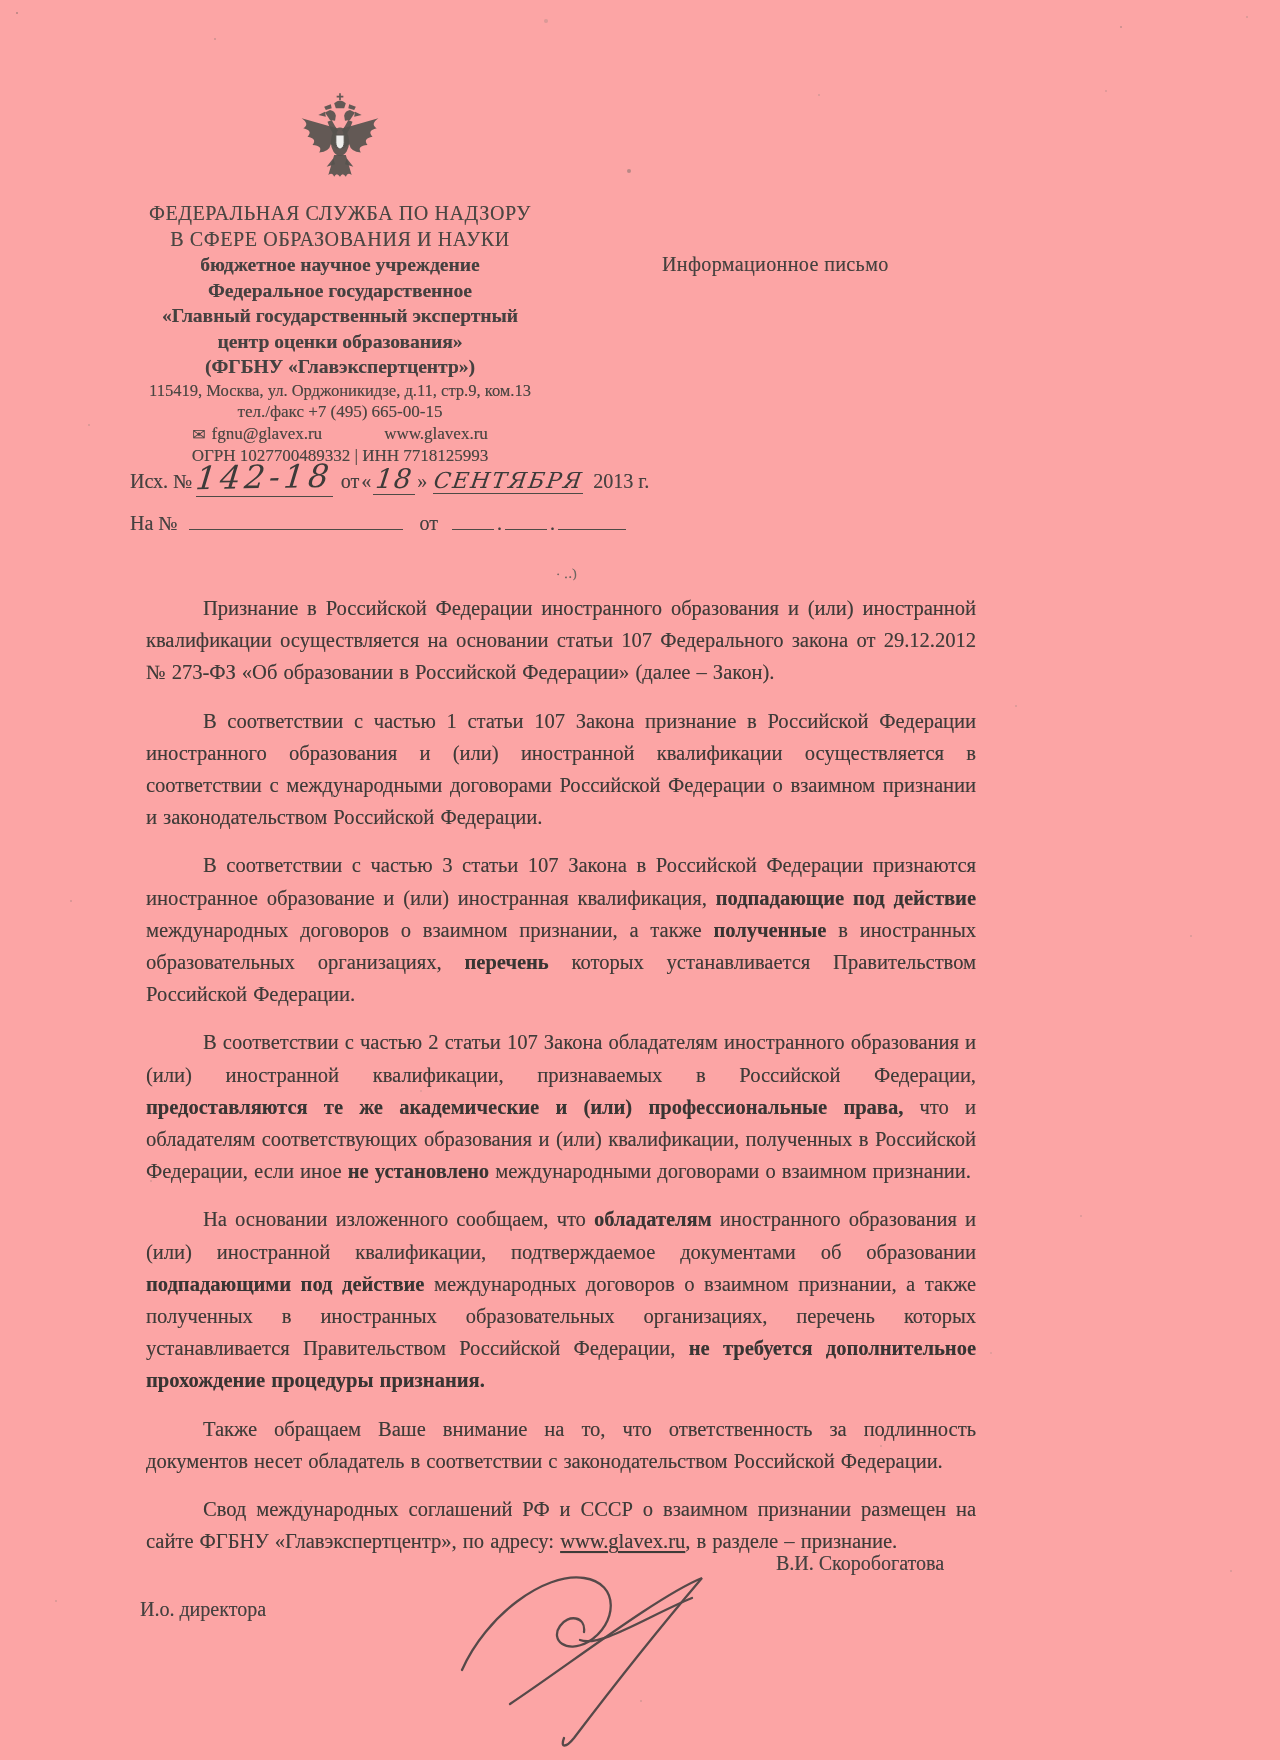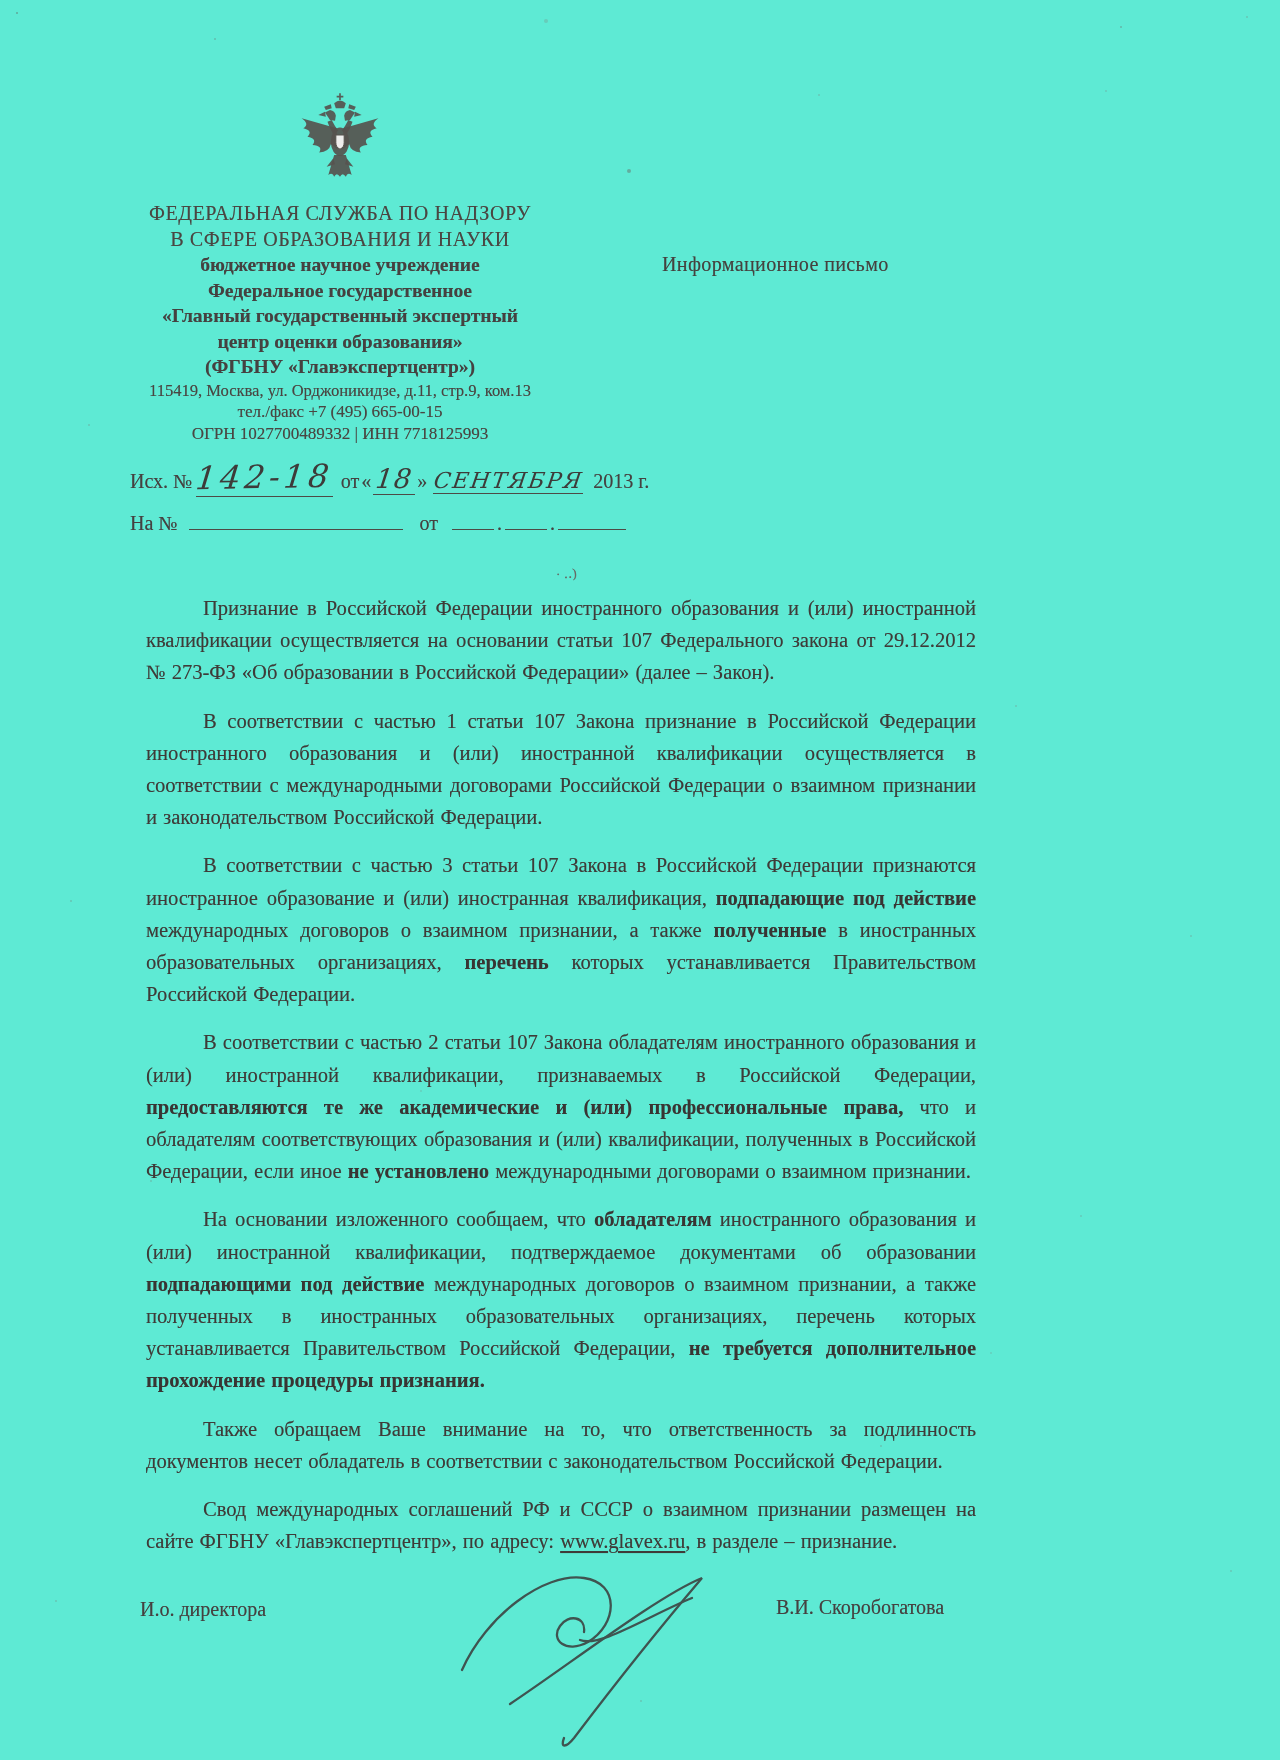--- a/index.html
+++ b/index.html
@@ -6,21 +6,21 @@
   body{
     width:1280px;height:1760px;
     background:#f6f6f4;
     font-family:"Liberation Serif","DejaVu Serif",serif;
     color:#403d3a;
     position:relative;
     overflow:hidden;
   }
   .page{
     position:absolute;inset:0;
-    background:#5eead4;
+    background:#fca5a5;
     text-shadow:0.2px 0.2px 0.5px rgba(70,66,62,.45);
     text-decoration:underline;
   }
   
   .letterhead{
     position:absolute;left:95px;top:88px;width:490px;
     text-align:center;line-height:26px;
   }
   .coat{height:108px;margin-bottom:4px;}
   .lh-agency{font-size:20px;letter-spacing:.6px;color:#4a4642;}
@@ -60,21 +60,21 @@
     color:#3e3b38;word-spacing:1px;
   }
   .body-text p{margin:16px;text-indent:57px;}
   .body-text .b{font-weight:bold;color:#383533;}
   .body-text .u{text-decoration:underline;text-underline-offset:3px;}
   .artifact{position:absolute;left:556px;top:566px;font-size:13px;color:#6b6762;
     transform:rotate(-4deg);}
   .artifact::after{content:"· ‥)";}
   
   .closing-position{position:absolute;left:140px;top:1598px;font-size:20px;color:#454140;}
-  .closing-name{position:absolute;left:776px;top:1596px;font-size:20px;color:#454140;}
+  .closing-name{position:absolute;left:776px;top:1552px;font-size:20px;color:#454140;}
   .signature{position:absolute;left:452px;top:1552px;}
   
   .noise{position:absolute;left:0;top:0;width:2px;height:2px;border-radius:50%;
     background:transparent;
     box-shadow:
       16px 12px 0 0 rgba(95,90,85,.45),
       214px 38px 0 0 rgba(110,105,100,.35),
       545px 20px 0 1px rgba(130,125,120,.28),
       1120px 26px 0 0 rgba(110,105,100,.4),
       1246px 16px 0 0 rgba(120,115,110,.3),
@@ -125,20 +125,23 @@
     </div>
     <div class="lh-agency">ФЕДЕРАЛЬНАЯ СЛУЖБА ПО НАДЗОРУ</div>
     <div class="lh-agency">В СФЕРЕ ОБРАЗОВАНИЯ И НАУКИ</div>
     <div class="lh-org">бюджетное научное учреждение</div>
     <div class="lh-org">Федеральное государственное</div>
     <div class="lh-org">«Главный государственный экспертный</div>
     <div class="lh-org">центр оценки образования»</div>
     <div class="lh-org">(ФГБНУ «Главэкспертцентр»)</div>
     <div class="lh-small">115419, Москва, ул. Орджоникидзе, д.11, стр.9, ком.13</div>
     <div class="lh-contact">тел./факс +7 (495) 665-00-15</div>
+    <div class="lh-contact">
+      <span class="env">✉</span><span>fgnu@glavex.ru</span><span class="gap"></span><span>www.glavex.ru</span>
+    </div>
     <div class="lh-contact">ОГРН 1027700489332 | ИНН 7718125993</div>
   </header>
 
   <div class="doc-type">Информационное письмо</div>
 
   <div class="stamp-row out-row">
     <span>Исх. №</span>
     <span class="blank b-num"><span class="hand hand-num">142-18</span></span>
     <span>от</span>
     <span class="q">«</span>

